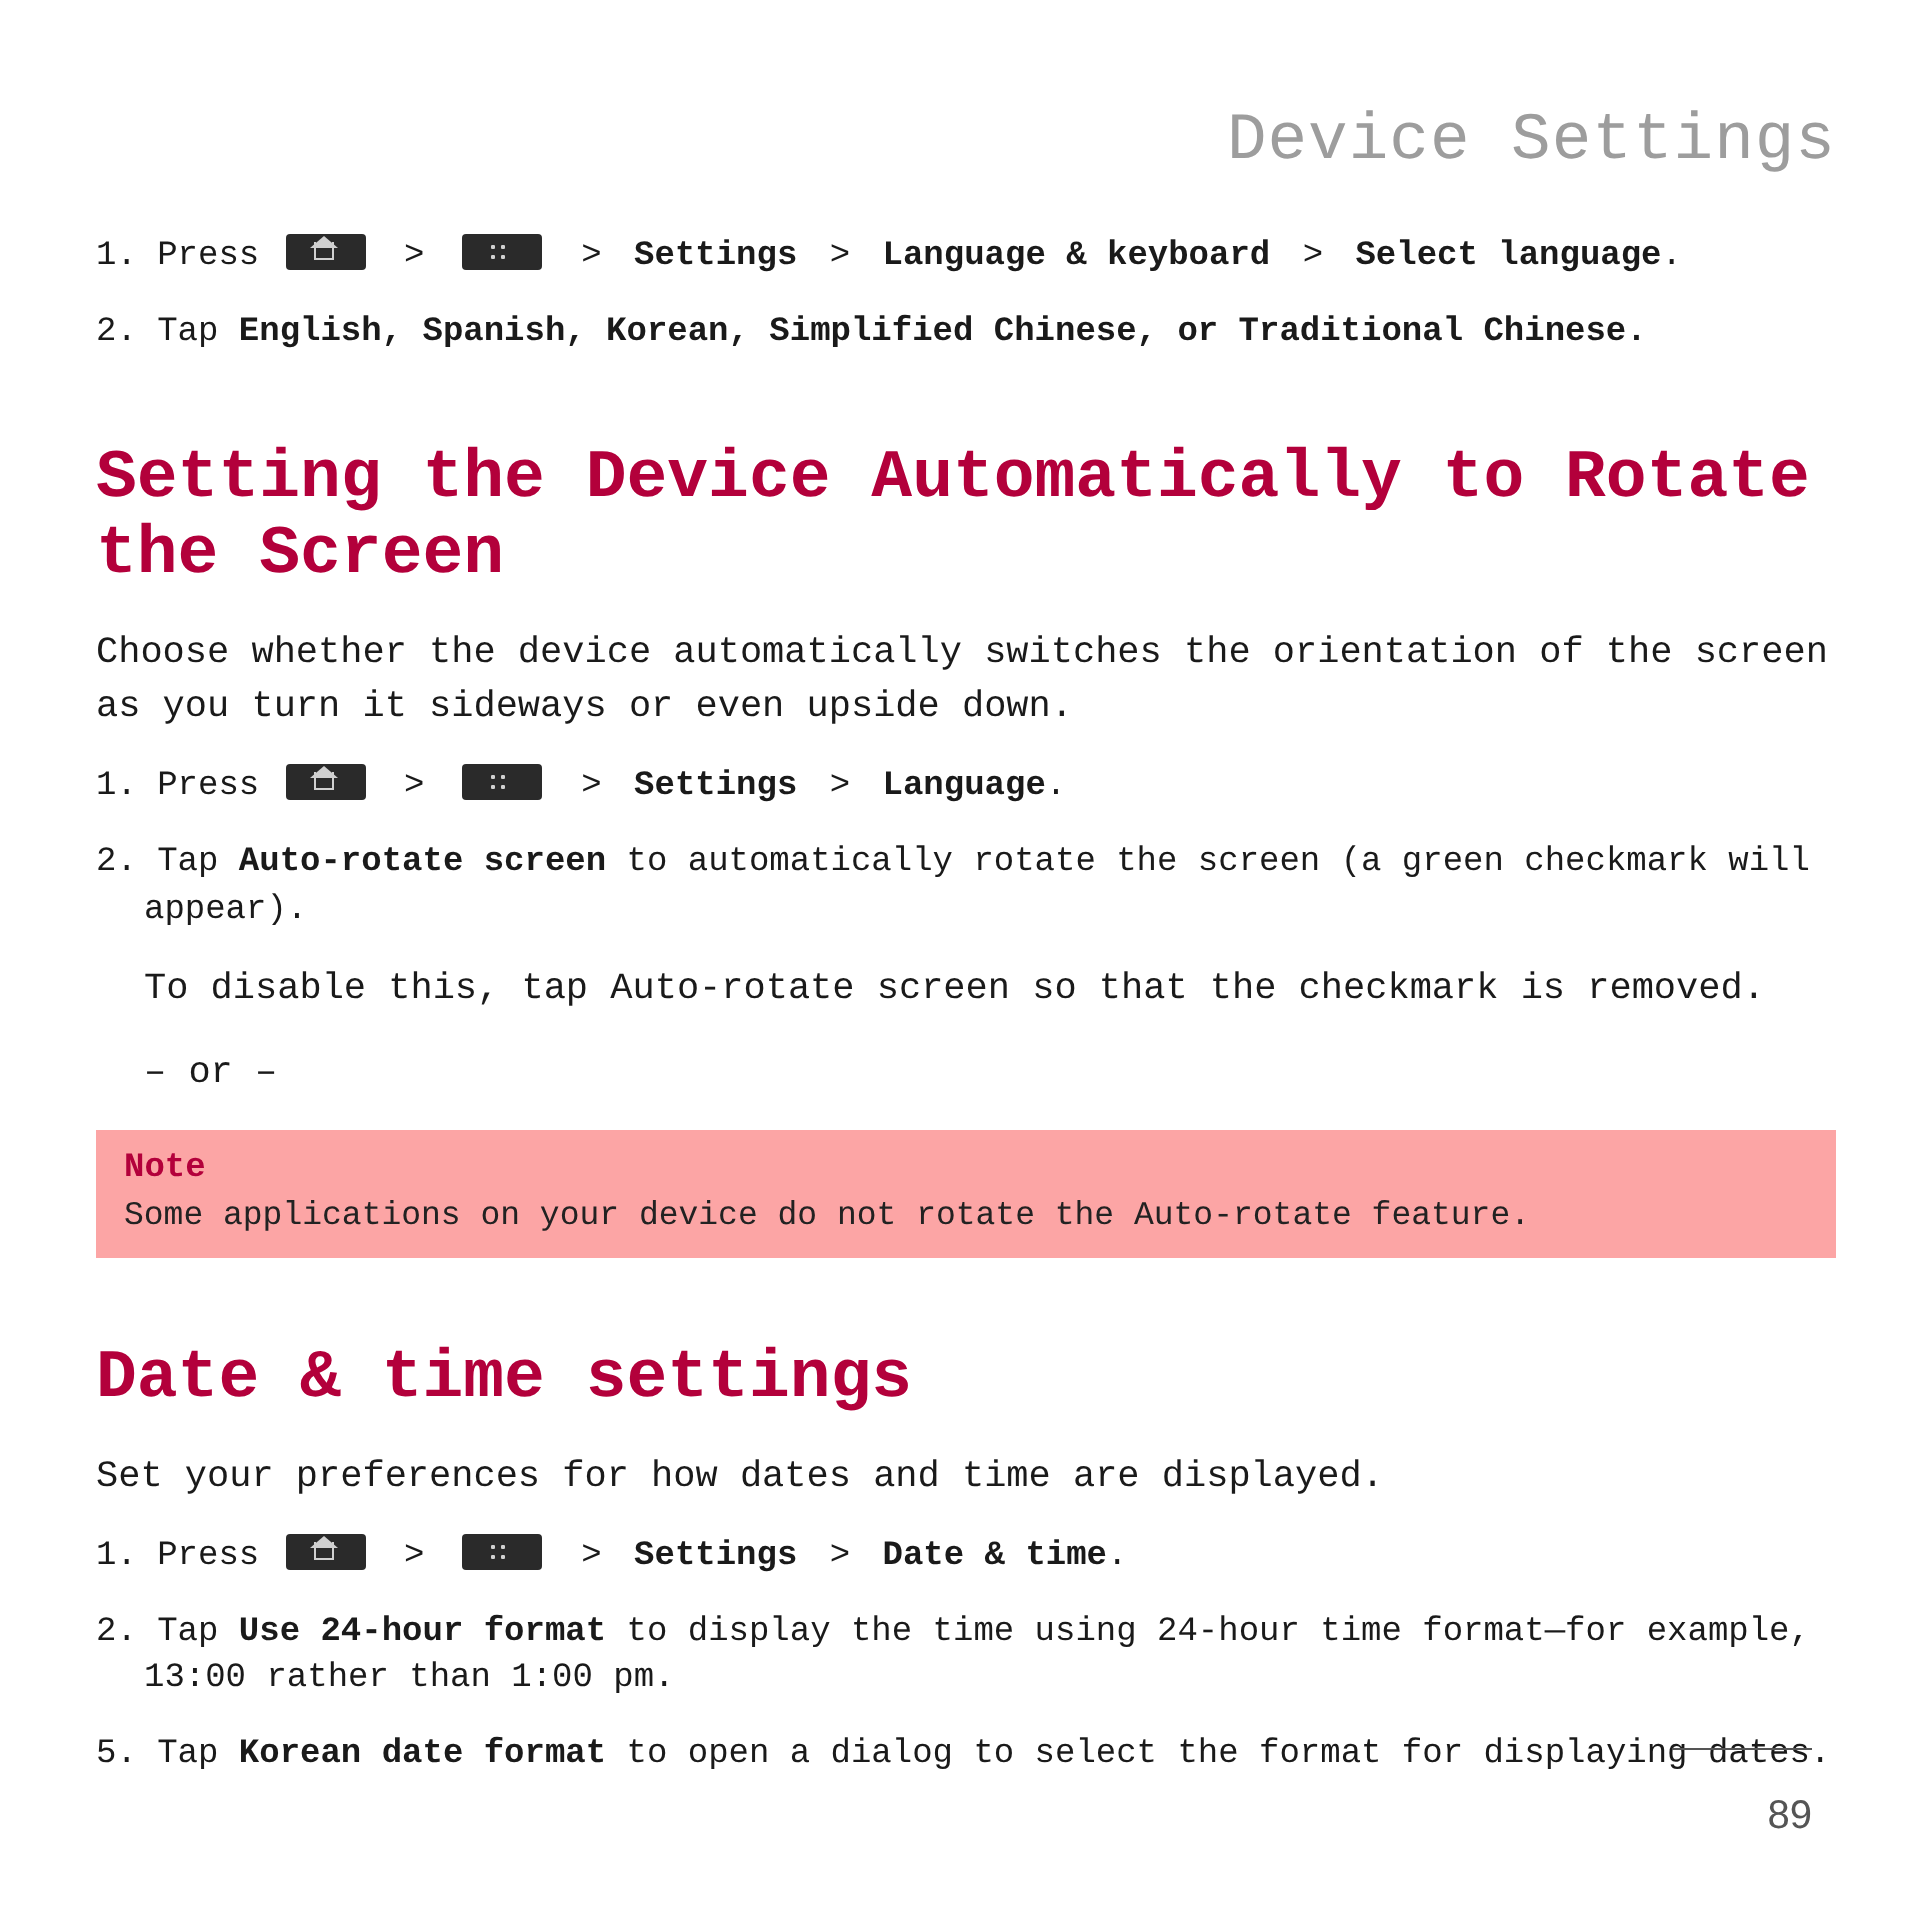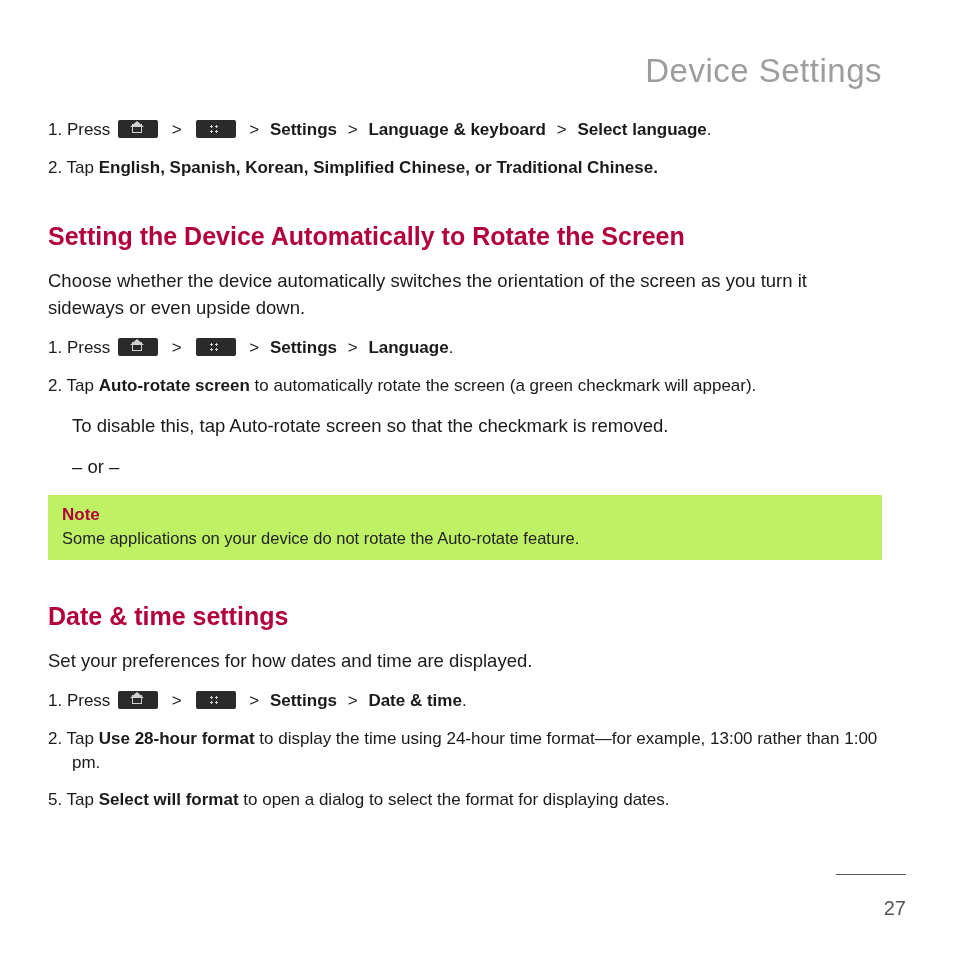--- a/index.html
+++ b/index.html
@@ -7,42 +7,43 @@
     padding: 0;
     background: #fff;
     font-family: "Optima", "Candara", "Segoe UI", "Helvetica Neue", Arial, sans-serif;
     color: #1a1a1a;
     width: 954px;
     height: 954px;
     box-sizing: border-box;
     position: relative;
   }
   .page {
-    padding: 52px 72px 0 48px;
+    padding: 52px 36px 0 48px;
     box-sizing: border-box;
+    font-family: Liberation Mono, monospace;
   }
   .page-title {
     text-align: right;
     color: #9d9d9d;
     font-size: 33px;
     font-weight: 400;
     margin: 0 0 28px 0;
     letter-spacing: 0.5px;
   }
   .step {
     font-size: 17px;
     line-height: 1.4;
     margin: 0 0 14px 0;
     padding-left: 24px;
     text-indent: -24px;
   }
   .step .bold { font-weight: 700; }
   .section-heading {
     color: #b3003b;
-    font-size: 25px;
+    font-size: 34px;
     font-weight: 600;
     margin: 42px 0 10px 0;
   }
   .intro {
     font-size: 18.5px;
     line-height: 1.5;
     margin: 16px 0 14px 0;
   }
   .sub {
     font-size: 18.5px;
@@ -86,21 +87,21 @@
       radial-gradient(circle, #d0d0d0 1px, transparent 1.2px),
       radial-gradient(circle, #d0d0d0 1px, transparent 1.2px),
       radial-gradient(circle, #d0d0d0 1px, transparent 1.2px),
       radial-gradient(circle, #d0d0d0 1px, transparent 1.2px);
     background-size: 5px 5px;
     background-position: 0 0, 5px 0, 0 5px, 5px 5px;
     background-repeat: no-repeat;
   }
   .gt { margin: 0 6px; }
   .note-box {
-    background: #bef264;
+    background: #fca5a5;
     padding: 10px 14px 12px 14px;
     margin: 10px 0 6px 0;
   }
   .note-title {
     color: #b3003b;
     font-weight: 700;
     font-size: 17px;
     margin-bottom: 4px;
   }
   .note-text {
@@ -184,25 +185,25 @@
     <span class="icon-key home"></span>
     <span class="gt">&gt;</span>
     <span class="icon-key apps"></span>
     <span class="gt">&gt;</span>
     <span class="bold">Settings</span>
     <span class="gt">&gt;</span>
     <span class="bold">Date &amp; time</span><span>.</span>
   </p>
 
   <p class="step">
-    <span>2. Tap </span><span class="bold">Use 28-hour format</span><span> to display the time using 24-hour time format—for example, 13:00 rather than 1:00 pm.</span>
-  </p>
-
-  <p class="step">
-    <span>5. Tap </span><span class="bold">Select will format</span><span> to open a dialog to select the format for displaying dates.</span>
+    <span>2. Tap </span><span class="bold">Use 24-hour format</span><span> to display the time using 24-hour time format—for example, 13:00 rather than 1:00 pm.</span>
+  </p>
+
+  <p class="step">
+    <span>5. Tap </span><span class="bold">Korean date format</span><span> to open a dialog to select the format for displaying dates.</span>
   </p>
 
 </div>
 
 <div class="footer">
   <div class="footer-rule"></div>
-  <div class="page-number">27</div>
+  <div class="page-number">89</div>
 </div>
 
 </body></html>

